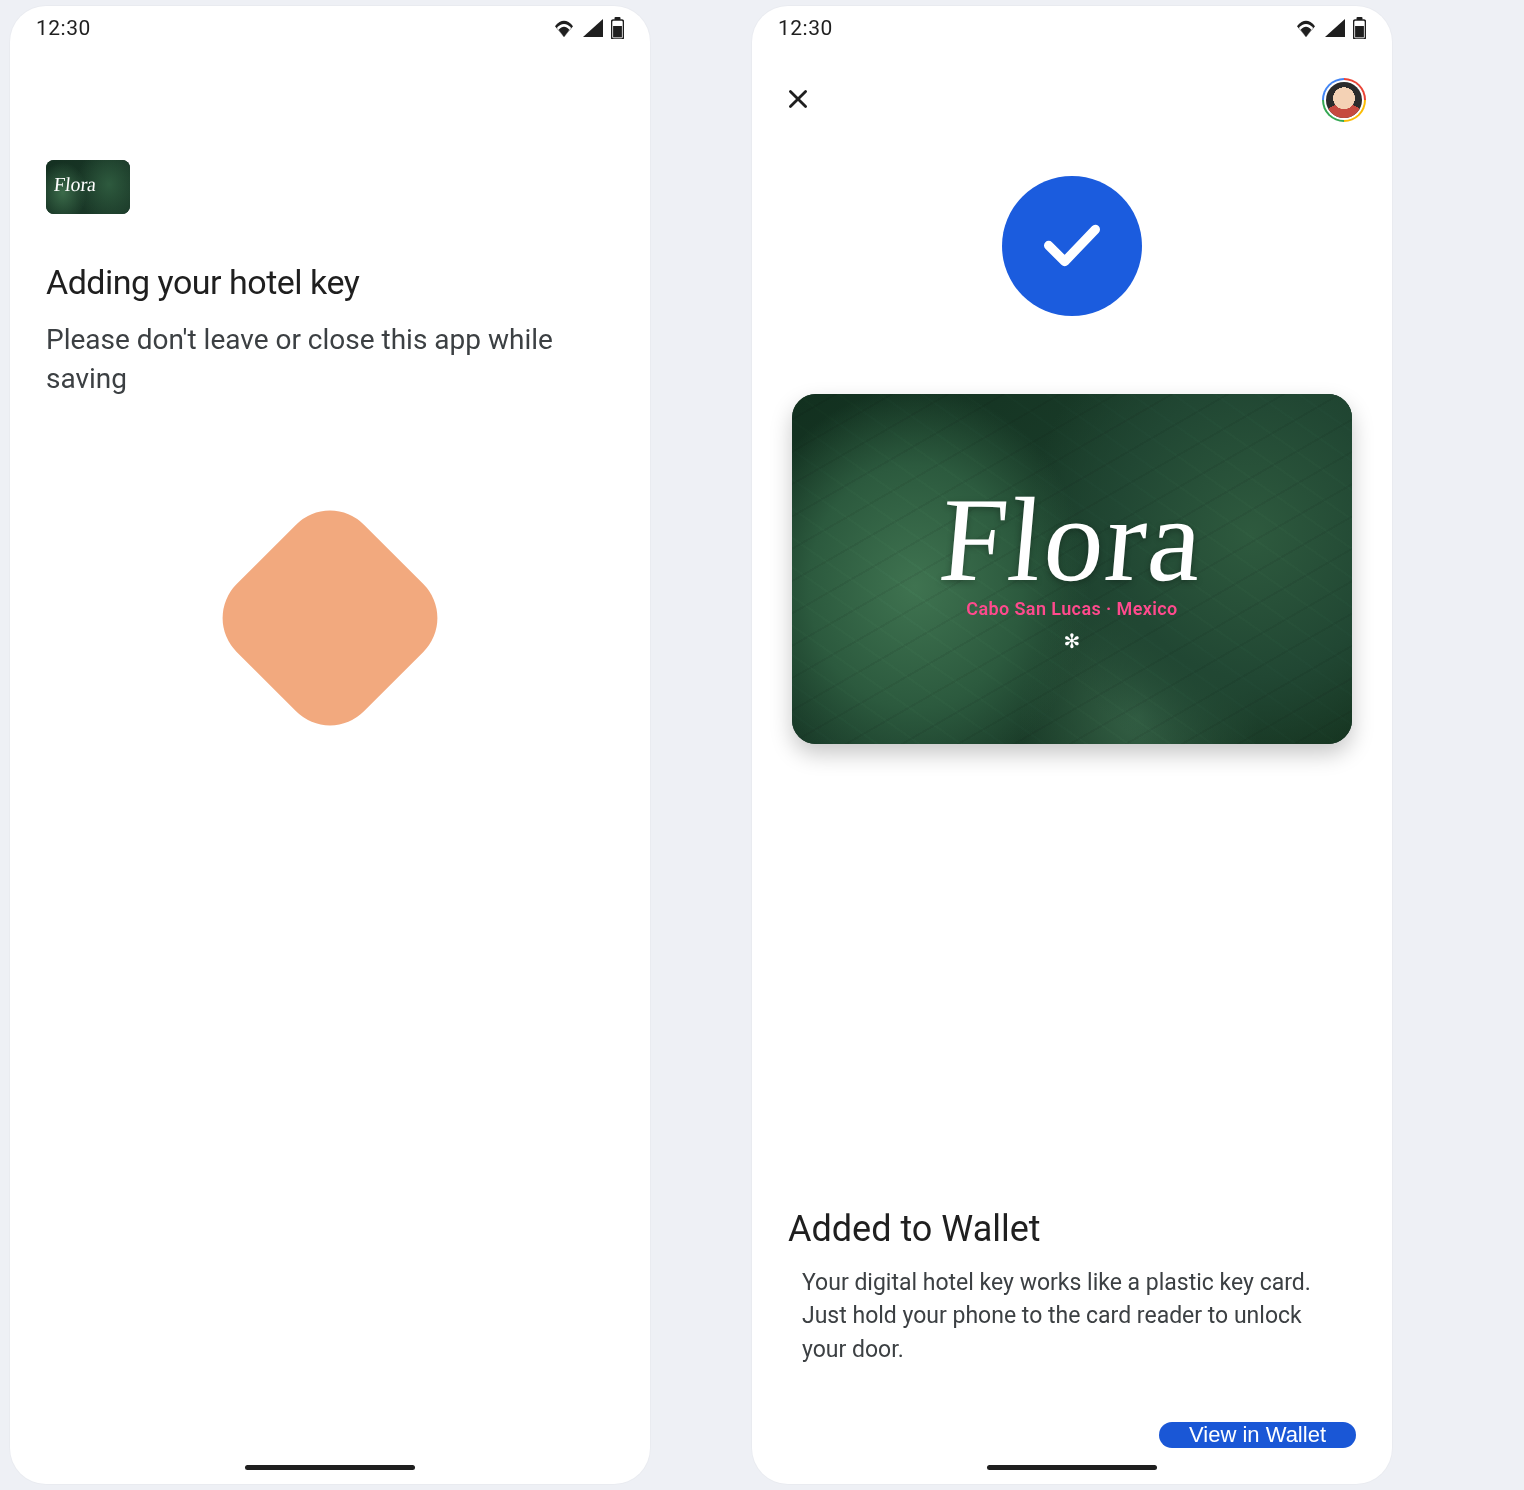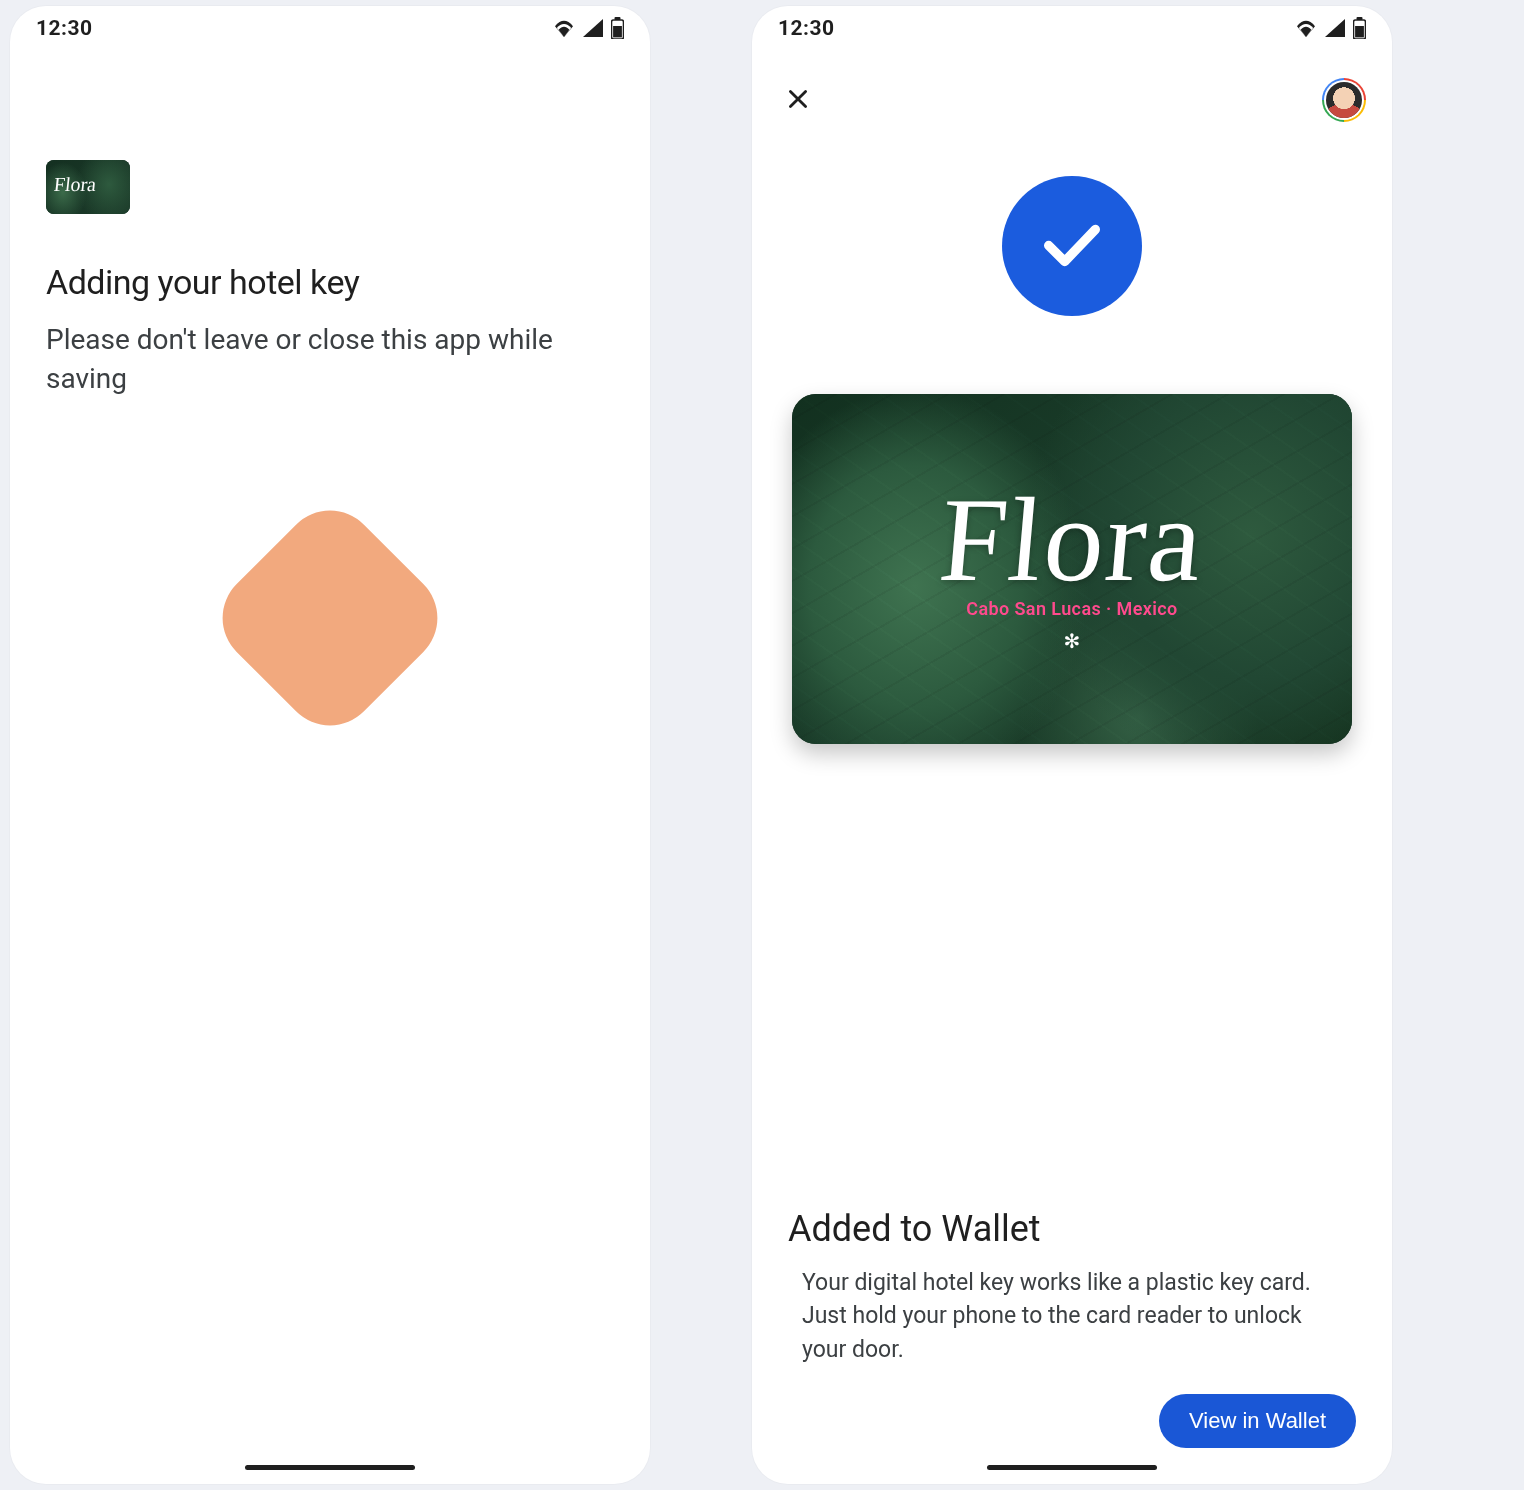--- a/index.html
+++ b/index.html
@@ -41,21 +41,21 @@
   .status{
     height:44px;
     display:flex;
     align-items:center;
     justify-content:space-between;
     padding:0 26px;
     font-size:21px;
     letter-spacing:0.5px;
     color:#1f1f1f;
   }
-  .status .clock{font-weight:700;text-align:right;}
+  .status .clock{font-weight:400;text-align:right;}
   .status .rside{display:flex;align-items:center;gap:8px;}
   .status svg{display:block;}
 
   
   .p-body{ padding:0 36px; }
   .mini-card{
     width:84px;height:54px;border-radius:8px;
     margin-top:110px;
     position:relative;overflow:hidden;
     background:#0f2b1f;
@@ -193,21 +193,21 @@
     font-size:36px;font-weight:400;margin:0 0 16px 0;
   }
   .desc{
     font-size:23px;color:var(--text2);line-height:1.45;margin:14px;
   }
 
   .view-btn{
     position:absolute;right:36px;bottom:36px;
     background:var(--blue);color:#fff;border:none;
     font-size:22px;font-weight:500;
-    padding:14px 30px;border-radius:32px;cursor:pointer;
+    padding:0 30px;border-radius:32px;cursor:pointer;
   }
 </style>
 </head>
 <body>
 
 <div class="stage">
 
   <div class="phone left">
     <div class="status">
       <span class="clock">12:30</span>

